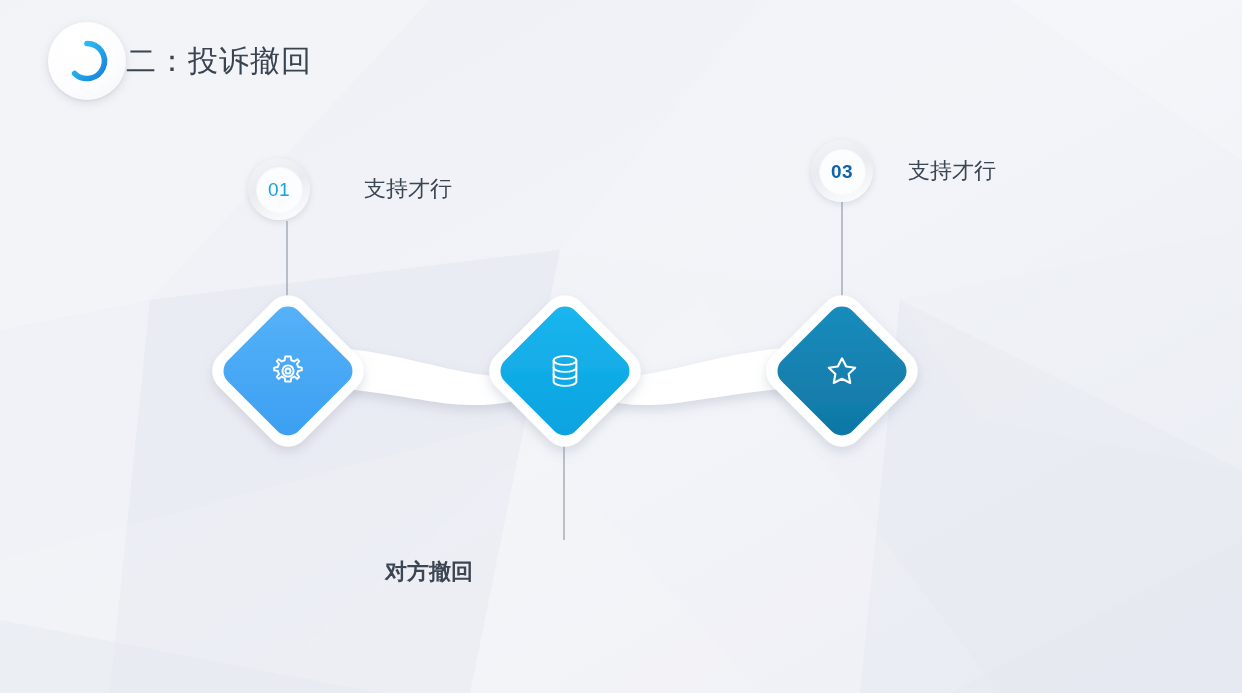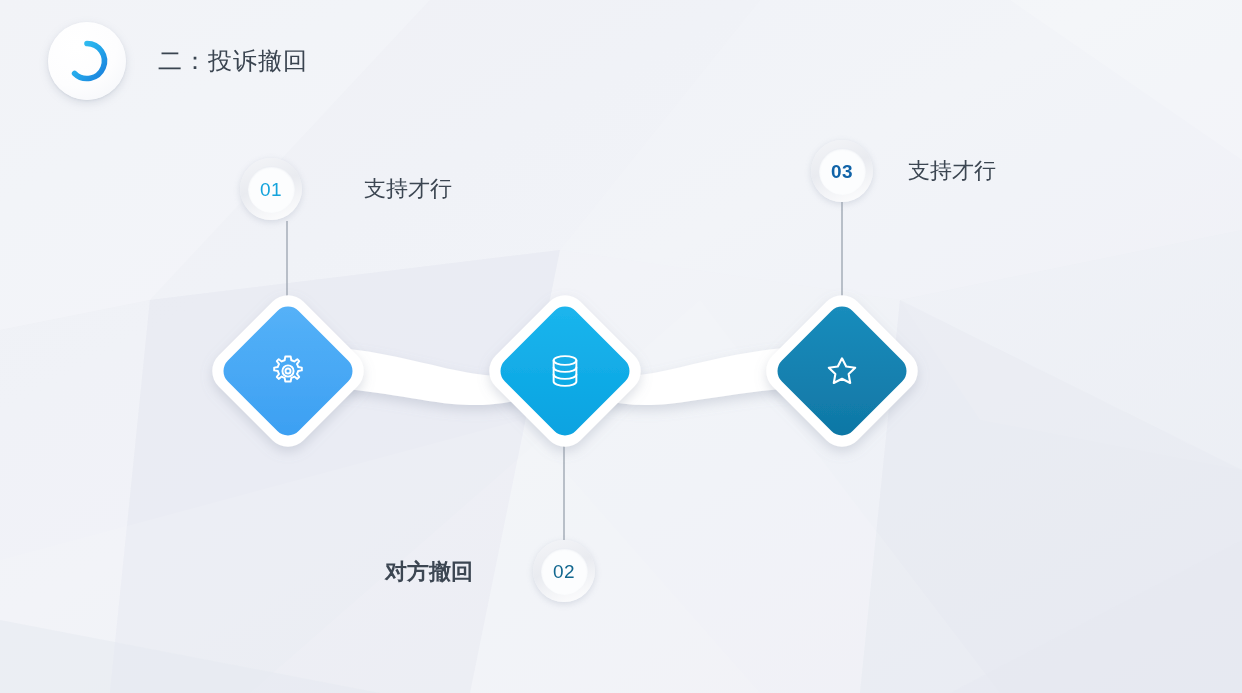--- a/index.html
+++ b/index.html
@@ -46,22 +46,21 @@
     background: radial-gradient(circle at 36% 30%, #ffffff 0%, #fdfdfe 55%, #f3f5f9 100%);
     box-shadow: 0 3px 9px rgba(140,150,170,0.26), 0 1px 2px rgba(150,160,180,0.18);
     display: flex;
     align-items: center;
     justify-content: center;
     flex: none;
   }
   .logo-badge svg { display: block; }
 
   .header-title {
-    margin-left: 32px;
-    font-size: 24px;
+    font-size: 30px;
     color: #3a4450;
     letter-spacing: 1px;
     white-space: nowrap;
     line-height: 1;
     text-align: center;
   }
 
   
   .diagram {
     position: absolute;
@@ -268,31 +267,26 @@
       <svg width="42" height="42" viewBox="0 0 48 48" xmlns="http://www.w3.org/2000/svg">
         <path d="M24 9.5 l4.8 9.3 10.3 1.5 -7.5 7.2 1.8 10.2 -9.4-4.9 -9.4 4.9
                  1.8-10.2 -7.5-7.2 10.3-1.5 Z" fill="none" stroke="#ffffff" stroke-width="2.4" stroke-linecap="round" stroke-linejoin="round"></path>
       </svg>
     </div>
 
     <div class="diamond-hit" style="left:228px; top:311px;"></div>
     <div class="diamond-hit" style="left:505px; top:311px;"></div>
     <div class="diamond-hit" style="left:782px; top:311px;"></div>
 
-    <div class="num-circle" style="left:240px; top:158px;">
+    <div class="num-circle" style="left:248px; top:158px;">
       <div class="inner">
         <span class="num" style="color:#14a3dc;">01</span>
       </div>
     </div>
 
-    <div class="num-circle" style="left:533px; top:540px;">
-      <div class="inner">
-        <span class="num" style="color:#12678f;">02</span>
-      </div>
-    </div>
 
     <div class="num-circle" style="left:811px; top:140px;">
       <div class="inner">
         <span class="num" style="color:#1063a8;font-weight:bold;">03</span>
       </div>
     </div>
 
     <div class="node-label" style="left:364px; top:178px;">支持才行</div>
 
     <div class="node-label" style="left:385px; top:561px;font-weight:bold;">对方撤回</div>

